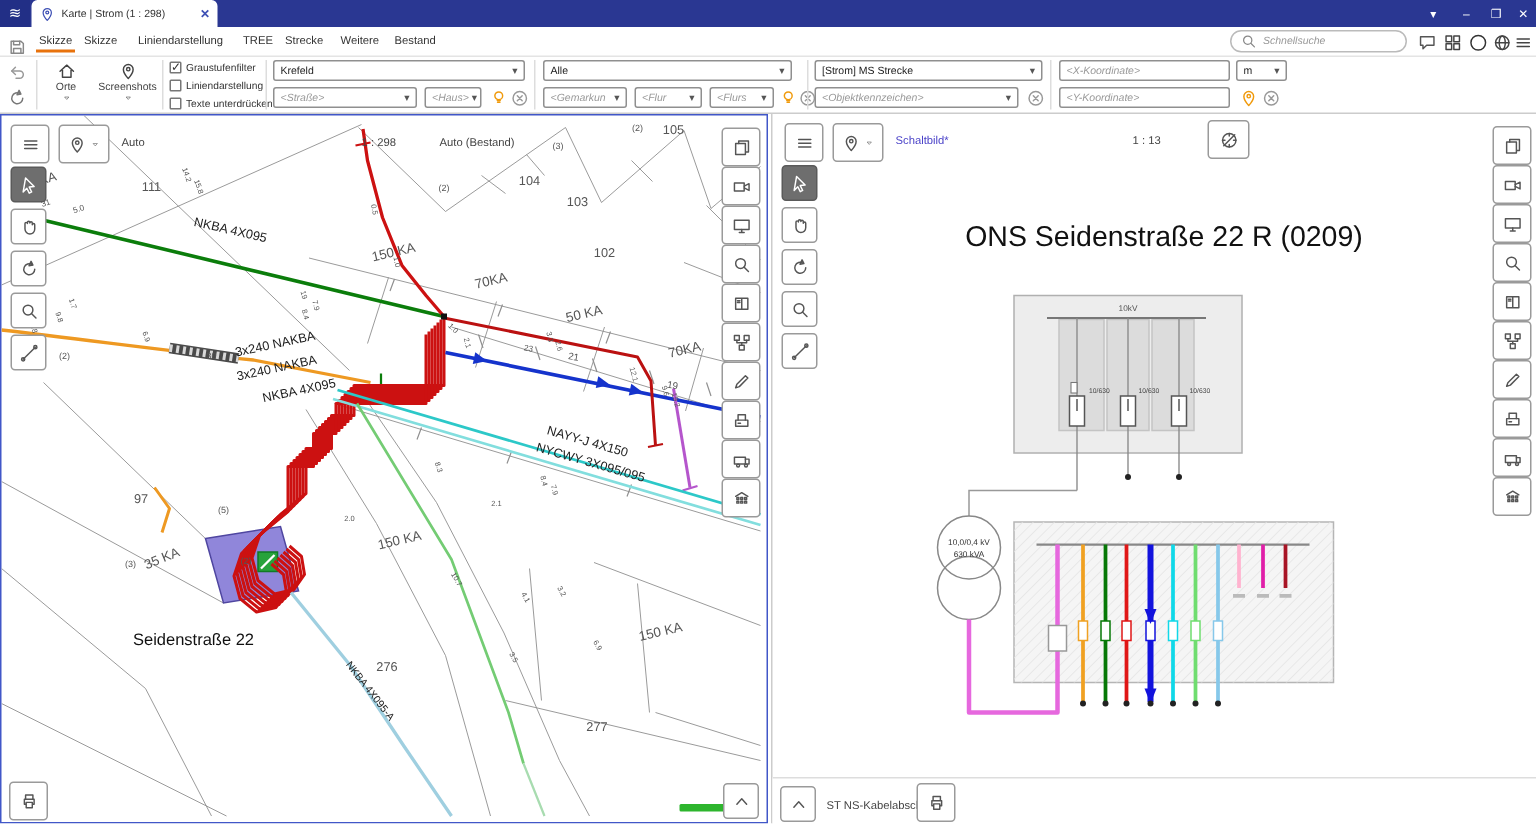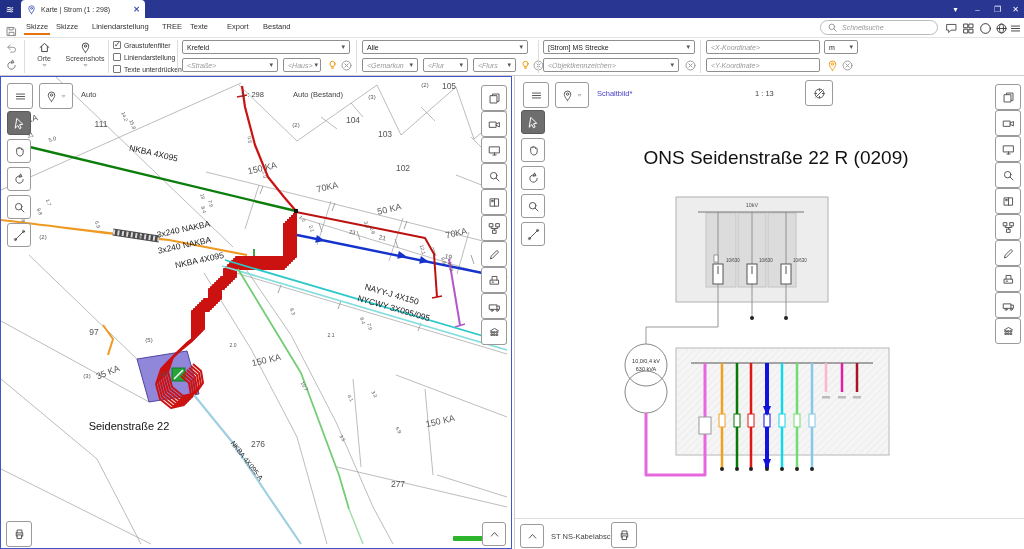--- a/index.html
+++ b/index.html
@@ -184,22 +184,22 @@
   <div class="wctl" style="left:968px">–</div>
   <div class="wctl" style="left:988px">❐</div>
   <div class="wctl" style="left:1006px">✕</div>
 </div>
 
 <div class="menubar">
   <span class="mitem on" style="left:24px">Skizze</span>
   <span class="mitem" style="left:54px">Skizze</span>
   <span class="mitem" style="left:90px">Liniendarstellung</span>
   <span class="mitem" style="left:160px">TREE</span>
-  <span class="mitem" style="left:188px">Texte</span>
-  <span class="mitem" style="left:225px">Export</span>
+  <span class="mitem" style="left:188px">Strecke</span>
+  <span class="mitem" style="left:225px">Weitere</span>
   <span class="mitem" style="left:261px">Bestand</span>
 </div>
 <div class="searchpill">
   <svg class="ic ic12" style="color:#888">
       <use href="#i-zoom"></use>
     </svg>
   <span>Schnellsuche</span>
 </div>
 <div class="mico" style="left:944px">
     <svg class="ic" style="color:#555">

